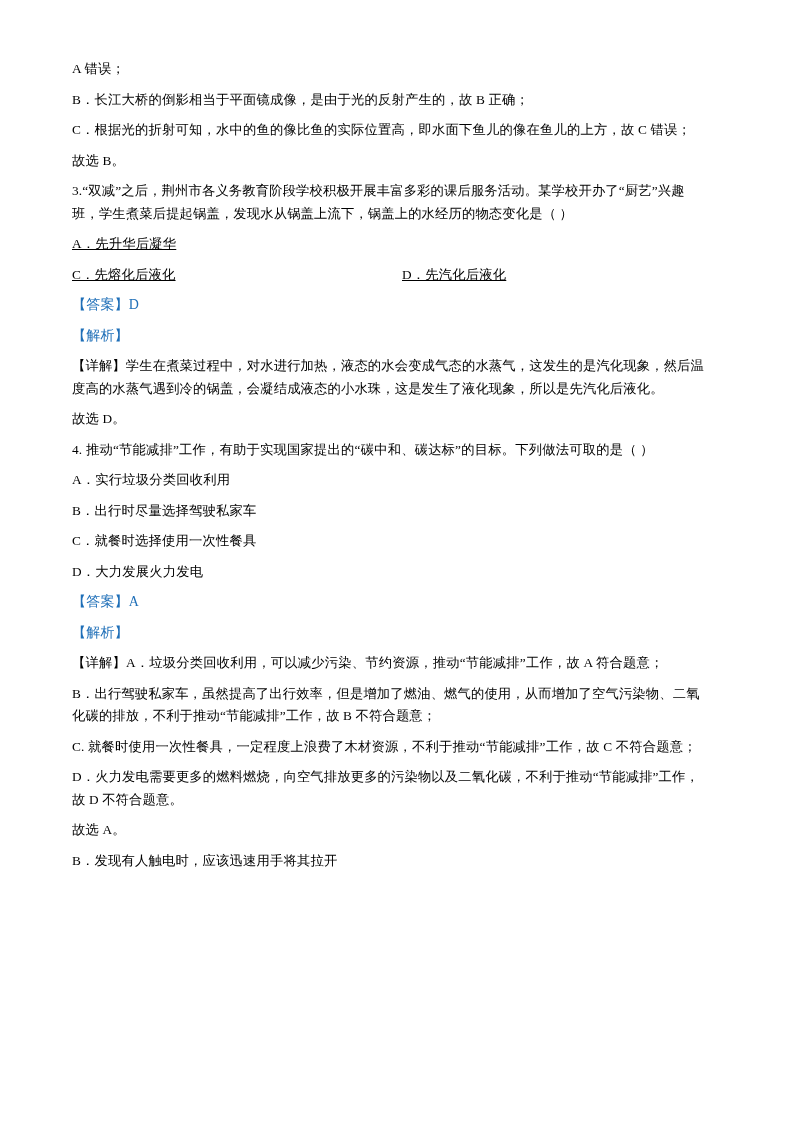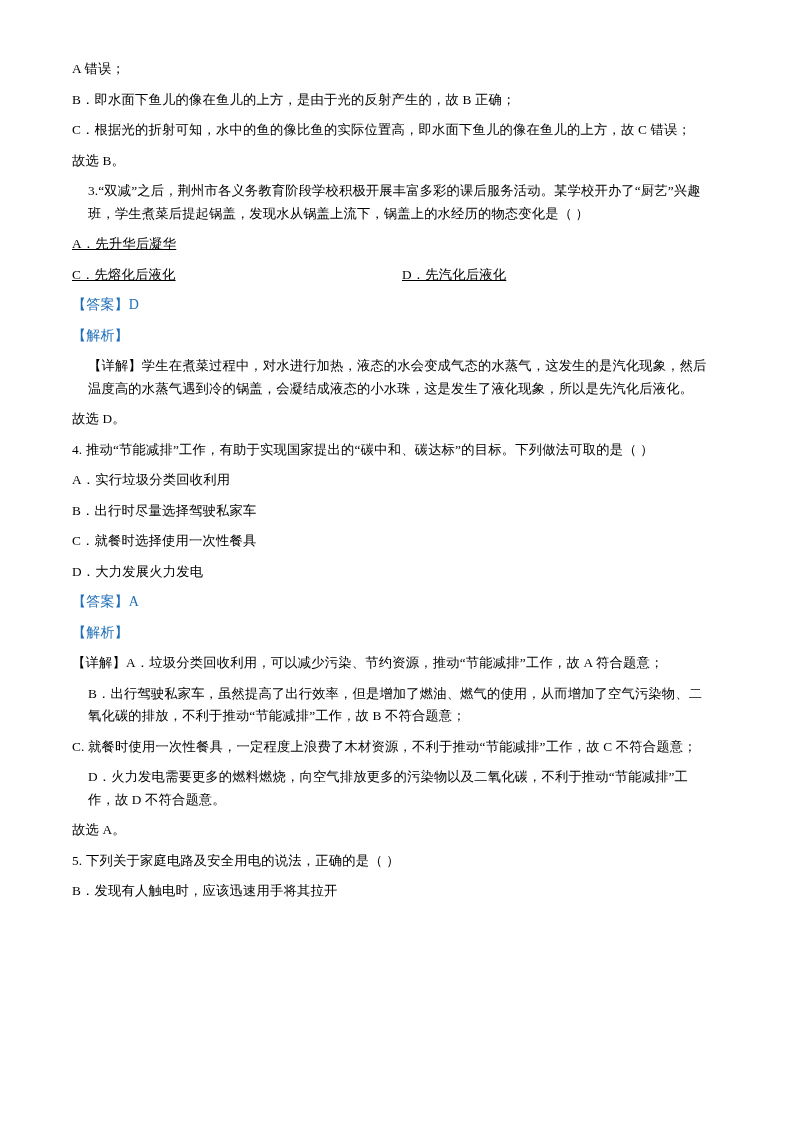--- a/index.html
+++ b/index.html
@@ -26,21 +26,21 @@
   .line {
     font-size: 13.3px;
     line-height: 21px;
     margin: 0 0 9.5px 0;
     letter-spacing: 0.2px;
     white-space: nowrap;
   }
   .para {
     font-size: 13.3px;
     line-height: 22.5px;
-    margin: 0 0 8px 16px;
+    margin: 0 0 8px 0;
     letter-spacing: 0.15px;
   }
   .opt-row {
     display: flex;
     font-size: 13.3px;
     line-height: 21px;
     margin: 0 0 9.5px 0;
     letter-spacing: 0.2px;
     text-decoration: underline;
   }
@@ -53,21 +53,21 @@
     margin: 0 0 9.5px 0;
     letter-spacing: 0.2px;
   }
 </style>
 </head>
 <body>
 
 <div class="page">
 
   <div class="line">A 错误；</div>
-  <div class="line">B．即水面下鱼儿的像在鱼儿的上方，是由于光的反射产生的，故 B 正确；</div>
+  <div class="line">B．长江大桥的倒影相当于平面镜成像，是由于光的反射产生的，故 B 正确；</div>
   <div class="line">C．根据光的折射可知，水中的鱼的像比鱼的实际位置高，即水面下鱼儿的像在鱼儿的上方，故 C 错误；</div>
   <div class="line">故选 B。</div>
 
   <div class="para">3.“双减”之后，荆州市各义务教育阶段学校积极开展丰富多彩的课后服务活动。某学校开办了“厨艺”兴趣班，学生煮菜后提起锅盖，发现水从锅盖上流下，锅盖上的水经历的物态变化是（      ）</div>
 
   <div class="opt-row">
     <div class="opt-a">A．先升华后凝华</div>
   </div>
   <div class="opt-row">
     <div class="opt-a">C．先熔化后液化</div>
@@ -87,16 +87,15 @@
 
   <div class="tag">【答案】A</div>
   <div class="tag">【解析】</div>
 
   <div class="line">【详解】A．垃圾分类回收利用，可以减少污染、节约资源，推动“节能减排”工作，故 A 符合题意；</div>
   <div class="para">B．出行驾驶私家车，虽然提高了出行效率，但是增加了燃油、燃气的使用，从而增加了空气污染物、二氧化碳的排放，不利于推动“节能减排”工作，故 B 不符合题意；</div>
   <div class="line">C. 就餐时使用一次性餐具，一定程度上浪费了木材资源，不利于推动“节能减排”工作，故 C 不符合题意；</div>
   <div class="para">D．火力发电需要更多的燃料燃烧，向空气排放更多的污染物以及二氧化碳，不利于推动“节能减排”工作，故 D 不符合题意。</div>
   <div class="line">故选 A。</div>
 
-  <div class="line">5. 下列关于家庭电路及安全用电的说法，正确的是（      ）</div>
   <div class="line">B．发现有人触电时，应该迅速用手将其拉开</div>
 
 </div>
 
 </body></html>

